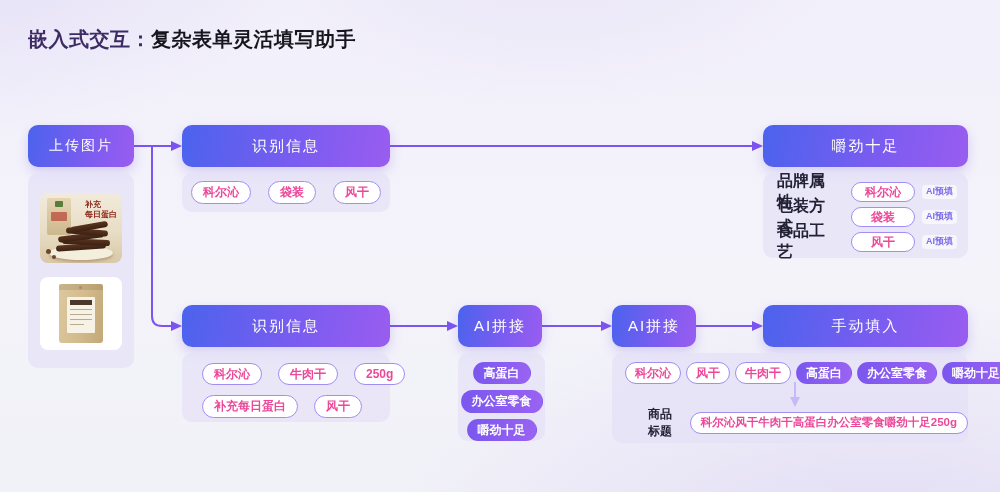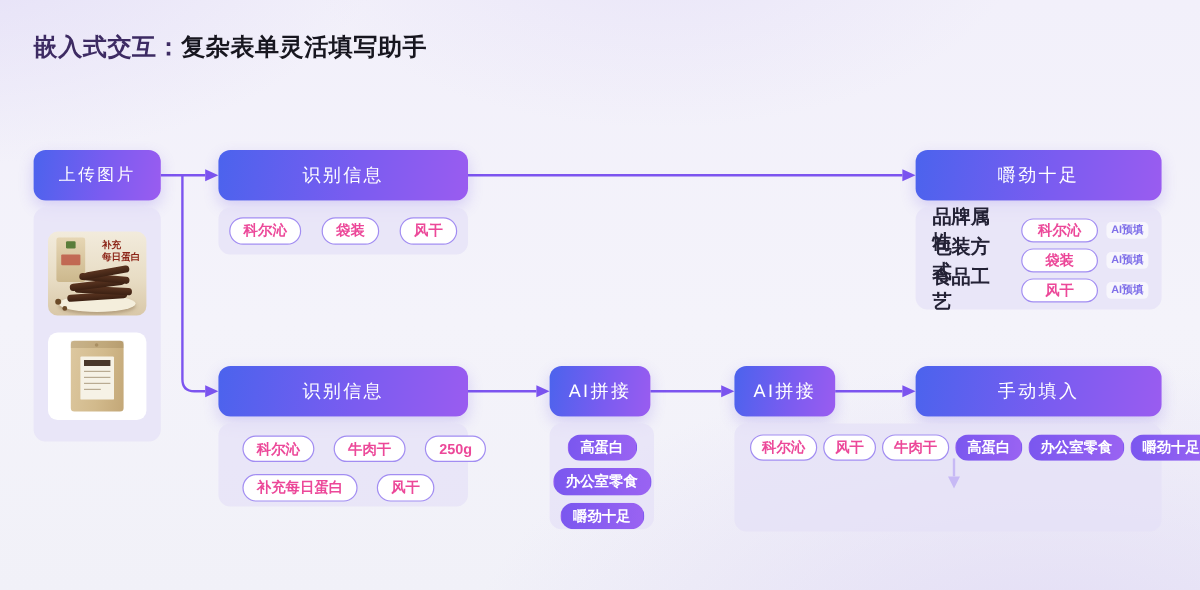--- a/index.html
+++ b/index.html
@@ -202,15 +202,19 @@
   <div class="card" id="card-merged">
     <div class="merged-row">
       <span class="pill outline">科尔沁</span>
       <span class="pill outline">风干</span>
       <span class="pill outline">牛肉干</span>
       <span class="pill fill">高蛋白</span>
       <span class="pill fill">办公室零食</span>
       <span class="pill fill">嚼劲十足</span>
 
     </div>
+    <div class="result-row">
+      <span class="result-label">商品标题</span>
+      <span class="pill outline result-pill">科尔沁风干牛肉干高蛋白办公室零食嚼劲十足250g</span>
+    </div>
   </div>
 
 </div>
 
 </body></html>

